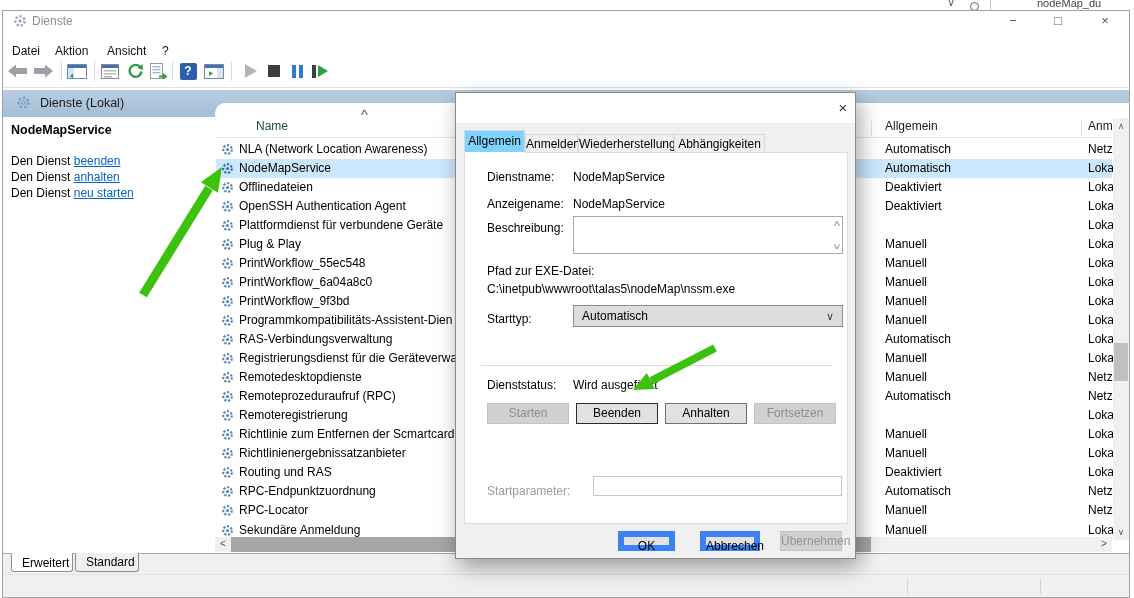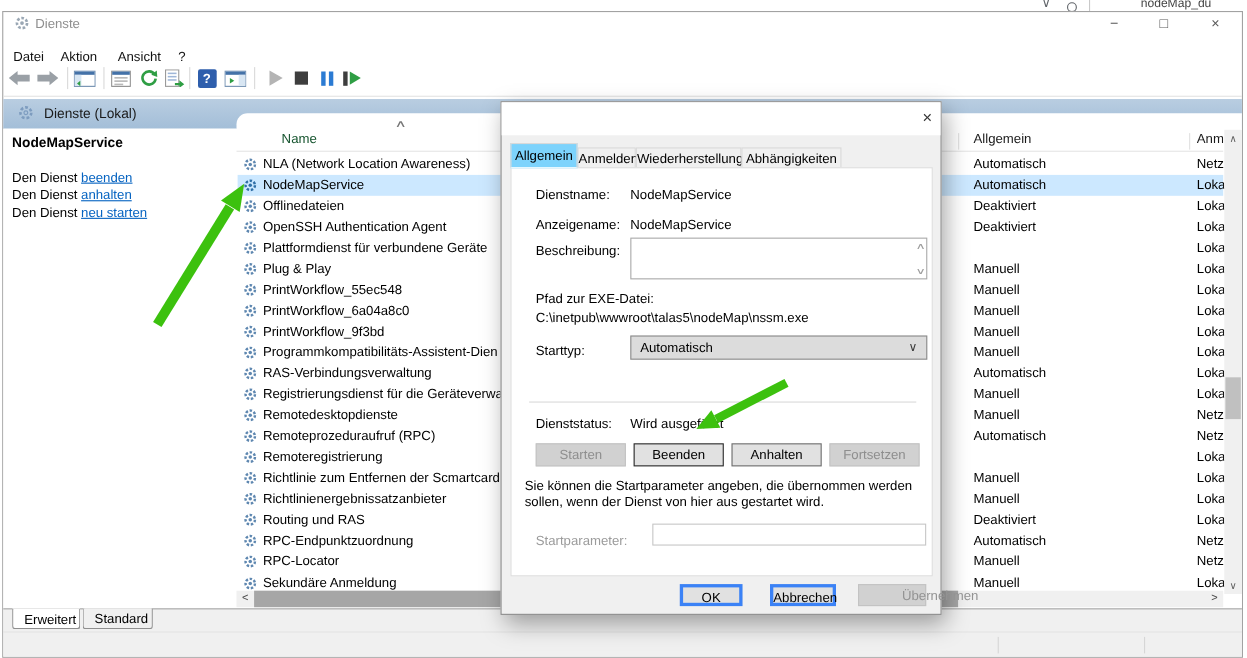--- a/index.html
+++ b/index.html
@@ -100,21 +100,21 @@
   .combo .chev { position:absolute; right:8px; top:0; font-size:11px; color:#3c3c3c; }
   .sepline { position:absolute; left:16px; top:271px; width:352px; height:1px; background:#dadada; }
   .svcbtn { position:absolute; top:310px; width:82px; height:21px; text-align:center; line-height:19px; font-size:12px; }
   .svcbtn.enabled { background:#e1e1e1; border:1px solid #707070; }
   .svcbtn.default { background:#e1e1e1; border:1px solid #2b2b2b; }
   .svcbtn.disabled { background:#d1d1d1; border:1px solid #c3c3c3; color:#8e8e8e; }
   .hinttext { position:absolute; left:12px; top:340px; width:374px; line-height:15px; color:#000; }
   .startparam-label { position:absolute; left:22px; top:390px; color:#9b9b9b; }
   .startparam-input { position:absolute; left:128px; top:382px; width:249px; height:20px; border:1px solid #c6c6c6; background:#fff; font-family:inherit; font-size:12px; padding:0 4px; }
   .dlgbtn { position:absolute; top:438px; height:20px; text-align:center; line-height:18px; font-size:12px; }
-  .dlgbtn.enabled { background:#e1e1e1; border:3px solid #3b82f6; }
+  .dlgbtn.enabled { background:#e1e1e1; border:6px solid #3b82f6; }
   .dlgbtn.disabled { background:#d1d1d1; border:1px solid #c3c3c3; color:#939393; }
 
   .ann-arrow { z-index:60; pointer-events:none; }
   .gearsvg { display:block; }
 </style>
 </head>
 <body>
 
 <div class="screen">
 
@@ -560,29 +560,28 @@
       <span class="sepline" style="top:212px;"></span>
 
       <span class="fldlabel" style="top:225px;">Dienststatus:</span>
       <span class="fldvalue" style="top:225px;">Wird ausgeführt</span>
 
       <span class="svcbtn disabled" style="left:22px;  top:250px;">Starten</span>
       <span class="svcbtn default" style="left:111px; top:250px;">Beenden</span>
       <span class="svcbtn enabled" style="left:200px; top:250px;">Anhalten</span>
       <span class="svcbtn disabled" style="left:289px; top:250px;">Fortsetzen</span>
 
-      <div class="hinttext" style="top:281px;">Sie können die Startparameter angeben, die übernommen werden sollen, wenn der Dienst von hier aus gestartet wird.</div>
 
       <span class="startparam-label" style="top:331px;">Startparameter:</span>
       <input class="startparam-input" style="top: 323px;" value="">
     </div>
 
     <span class="dlgbtn enabled" style="left:162px; width:57px;">OK</span>
     <span class="dlgbtn enabled" style="left:244px; width:60px;">Abbrechen</span>
-    <span class="dlgbtn disabled" style="left:324px; width:62px;padding-left:39px;">Übernehmen</span>
+    <span class="dlgbtn disabled" style="left:324px; width:62px;">Übernehmen</span>
   </div>
 
   <svg class="abs ann-arrow" style="left:125px; top:155px;" width="115" height="150" viewBox="0 0 115 150">
     <line x1="18" y1="140" x2="84" y2="33" stroke="#3cc10e" stroke-width="9"></line>
     <polygon points="97,12 92.9,37.8 75.9,27.2" fill="#3cc10e"></polygon>
   </svg>
   <svg class="abs ann-arrow" style="left:615px; top:338px;" width="110" height="62" viewBox="0 0 110 62">
     <line x1="100" y1="10" x2="36" y2="43" stroke="#3cc10e" stroke-width="8"></line>
     <polygon points="18,52 31.7,34.9 39.9,50.9" fill="#3cc10e"></polygon>
   </svg>

